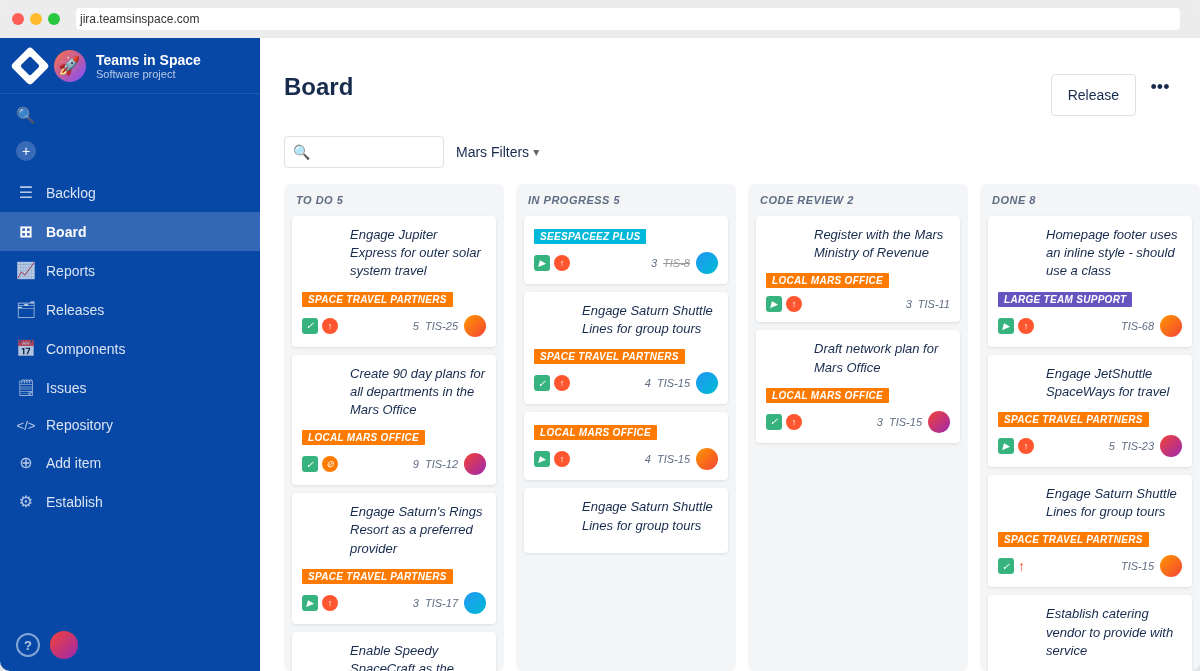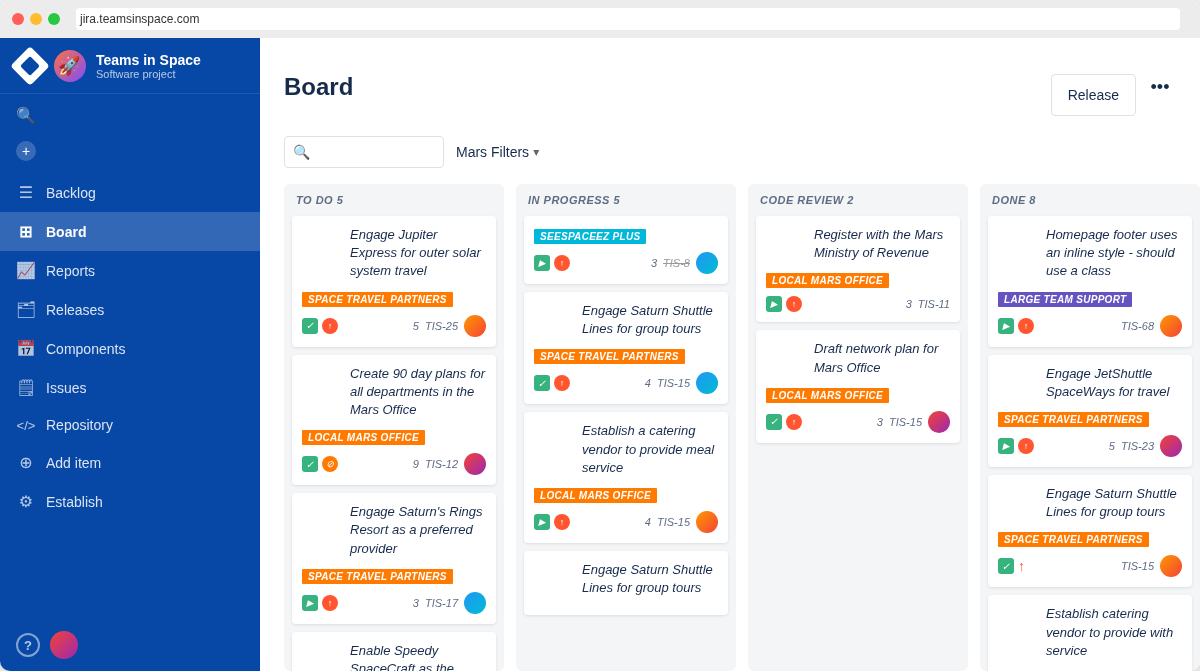--- a/index.html
+++ b/index.html
@@ -582,21 +582,20 @@
                 <div class="card-icons">
                   <div class="icon-check">✓</div>
                   <div class="icon-up">↑</div>
                 </div>
                 <span class="card-count">4</span>
                 <span class="card-id">TIS-15</span>
                 <div class="card-avatar card-avatar-blue"></div>
               </div>
             </div>
             <div class="card">
-              <div class="card-title">Establish a catering vendor to provide meal service</div>
               <span class="card-tag tag-orange">LOCAL MARS OFFICE</span>
               <div class="card-meta">
                 <div class="card-icons">
                   <div class="icon-story">▶</div>
                   <div class="icon-up">↑</div>
                 </div>
                 <span class="card-count">4</span>
                 <span class="card-id">TIS-15</span>
                 <div class="card-avatar card-avatar-orange"></div>
               </div>

